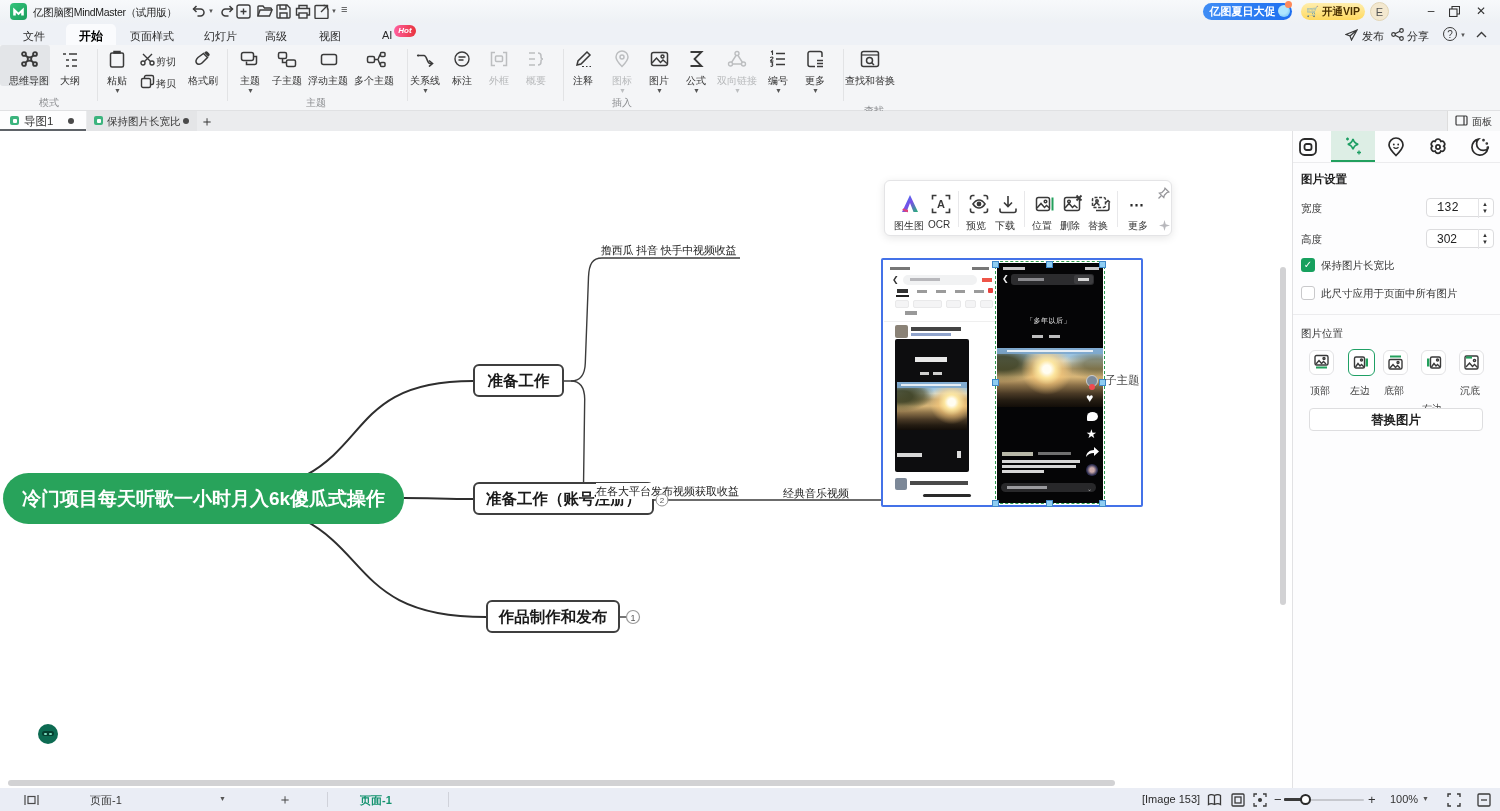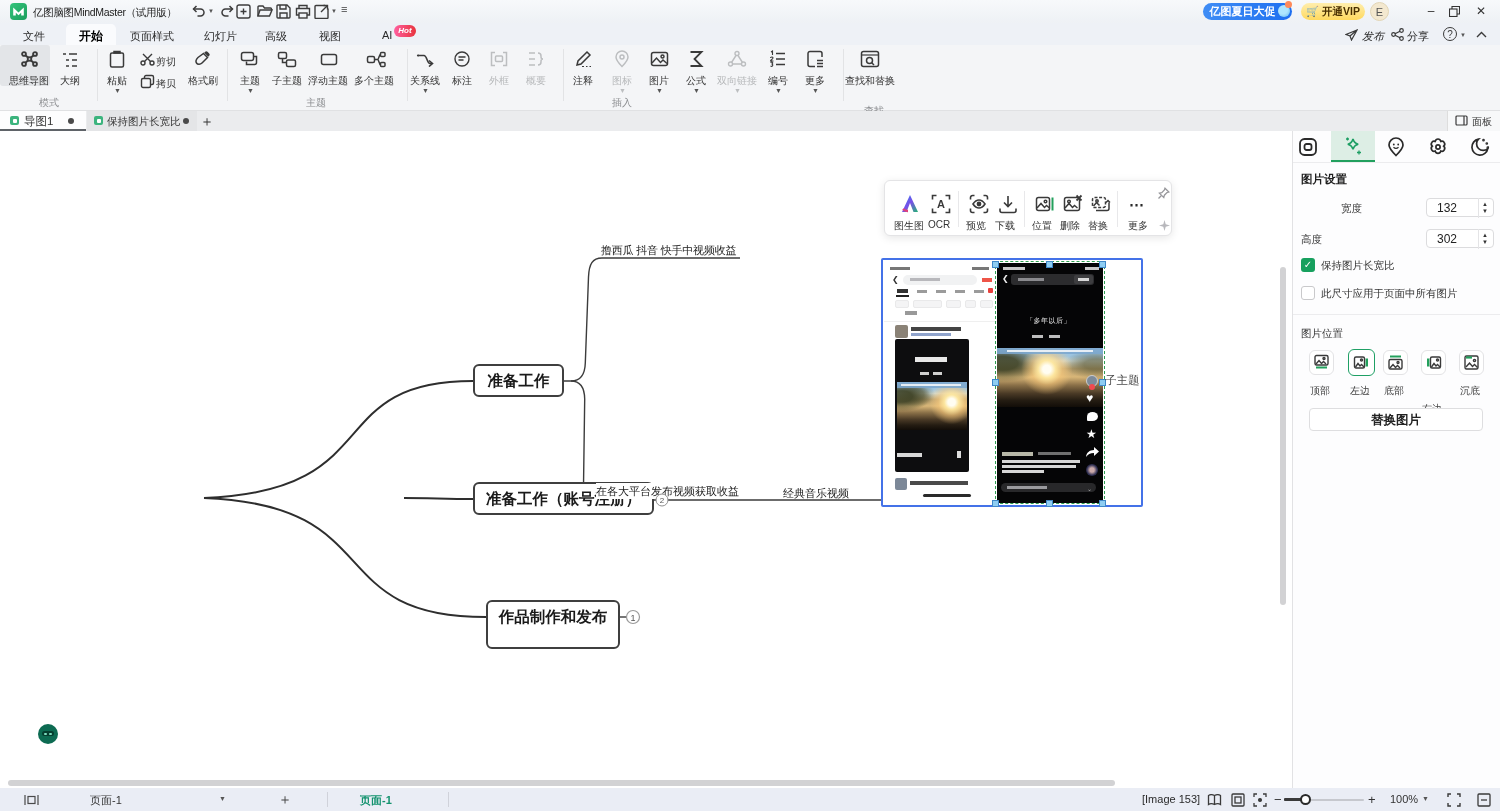--- a/index.html
+++ b/index.html
@@ -109,21 +109,21 @@
   <div id="tab-start" class="abs">开始</div>
   <div class="abs menuitem" style="left:130px;">页面样式</div>
   <div class="abs menuitem" style="left:204px;">幻灯片</div>
   <div class="abs menuitem" style="left:265px;">高级</div>
   <div class="abs menuitem" style="left:319px;">视图</div>
   <div class="abs menuitem" style="left:382px;">AI</div>
   <div id="hotbadge" class="abs">Hot</div>
   <svg class="abs" style="left:1345px;top:6px;" width="13" height="12" viewBox="0 0 13 12" fill="none" stroke="#3a3a3a" stroke-width="1.2">
       <path d="M12 1 L1 5.5 l4 1.5 1.5 4 z M12 1 L5 7"></path>
     </svg>
-    <div class="abs menuitem" style="left:1362px;font-style:italic;">发布</div>
+    <div class="abs menuitem" style="left:1362px;">发布</div>
   <svg class="abs" style="left:1391px;top:5px;" width="13" height="13" viewBox="0 0 13 13" fill="none" stroke="#3a3a3a" stroke-width="1.2">
       <circle cx="10.5" cy="2.5" r="1.8"></circle>
       <circle cx="2.5" cy="6.5" r="1.8"></circle>
       <circle cx="10.5" cy="10.5" r="1.8"></circle>
       <path d="M4 5.7 L9 3.2 M4 7.3 L9 9.8"></path>
     </svg>
     <div class="abs menuitem" style="left:1407px;">分享</div>
   <div class="abs" style="left:1443px;top:4px;width:14px;height:14px;border:1.3px solid #3a3a3a;border-radius:50%;font-size:10px;color:#3a3a3a;text-align:center;line-height:13px;">?</div>
     <div class="abs" style="left:1460px;top:9px;font-size:6px;color:#555;">▼</div>
   <svg class="abs" style="left:1476px;top:8px;" width="11" height="7" viewBox="0 0 11 7" fill="none" stroke="#3a3a3a" stroke-width="1.4">
@@ -303,24 +303,25 @@
 <div id="canvas" class="abs">
   <svg width="1292" height="657" style="position:absolute;left:0;top:0;" fill="none">
     <path d="M 204 367 C 390 360 320 250 473 250" stroke="#2e2e2e" stroke-width="2"></path>
     <path d="M 404 367 C 430 367 445 368 473 368" stroke="#2e2e2e" stroke-width="2"></path>
     <path d="M 204 367 C 390 374 320 486 486 486" stroke="#2e2e2e" stroke-width="2"></path>
     <path d="M 564 250 L 571 250 C 581 250 585 242 585.3 232 L 588.5 146 C 589 133 592.5 127 602 127 L 740 127" stroke="#3c3c3c" stroke-width="1.4"></path>
     <path d="M 571 250 C 581 250 584.5 258 584.7 268 L 583.5 355 C 583.5 364 588 369 597 369 L 883 369" stroke="#3c3c3c" stroke-width="1.4"></path>
     <path d="M 620 486 L 626.5 486" stroke="#3c3c3c" stroke-width="1.4"></path>
   </svg>
 
+  <div style="position:absolute;left:3px;top:342px;width:401px;height:51px;border-radius:26px;background:#28a35b;color:#fff;font-size:19px;font-weight:bold;text-align:center;line-height:51px;letter-spacing:0px;">冷门项目每天听歌一小时月入6k傻瓜式操作</div>
 
   <div style="position:absolute;left:473px;top:233px;width:91px;height:33px;border:2px solid #3f3f3f;border-radius:6px;background:#fff;color:#1a1a1a;font-size:15.5px;font-weight:bold;text-align:center;line-height:29px;">准备工作</div>
   <div style="position:absolute;left:473px;top:351px;width:181px;height:33px;border:2px solid #3f3f3f;border-radius:6px;background:#fff;color:#1a1a1a;font-size:15.5px;font-weight:bold;text-align:center;line-height:29px;white-space:nowrap;">准备工作（账号注册）</div>
-  <div style="position:absolute;left:486px;top:469px;width:134px;height:49px;border:2px solid #3f3f3f;border-radius:6px;background:#fff;color:#1a1a1a;font-size:15.5px;font-weight:bold;text-align:center;line-height:29px;">作品制作和发布</div>
+  <div style="position:absolute;left:486px;top:469px;width:134px;height:33px;border:2px solid #3f3f3f;border-radius:6px;background:#fff;color:#1a1a1a;font-size:15.5px;font-weight:bold;text-align:center;line-height:29px;">作品制作和发布</div>
 
   <div style="position:absolute;left:601px;top:112px;font-size:11px;color:#222;white-space:nowrap;letter-spacing:-0.2px;">撸西瓜 抖音 快手中视频收益</div>
   <div style="position:absolute;left:596px;top:352px;width:144px;height:16px;background:#fff;font-size:11px;color:#222;white-space:nowrap;padding-top:1px;">在各大平台发布视频获取收益</div>
   <div style="position:absolute;left:783px;top:355px;font-size:11px;color:#222;white-space:nowrap;">经典音乐视频</div>
   <svg width="1292" height="657" style="position:absolute;left:0;top:0;" fill="none">
     <circle cx="662" cy="369" r="6" fill="#fff" stroke="#8f8f8f" stroke-width="1"></circle>
     <text x="662" y="372" font-size="8" fill="#555" text-anchor="middle" font-family="Liberation Sans">2</text>
     <circle cx="633" cy="486" r="6.5" fill="#fff" stroke="#9a9a9a" stroke-width="1.2"></circle>
     <text x="633" y="489.5" font-size="9" fill="#555" text-anchor="middle" font-family="Liberation Sans">1</text>
   </svg>
@@ -521,22 +522,22 @@
       <circle cx="10" cy="10" r="2.1"></circle>
     </svg>
   <svg style="position:absolute;left:177px;top:6px;" width="20" height="20" viewBox="0 0 20 20" fill="none" stroke="#2a2a2a" stroke-width="1.7">
       <path d="M8.5 2.2 a8 8 0 1 0 9.3 9.3 a6.5 6.5 0 0 1 -9.3-9.3 z"></path>
       <circle cx="13.5" cy="3.2" r=".5" fill="#2a2a2a"></circle>
       <circle cx="16.8" cy="6.5" r=".5" fill="#2a2a2a"></circle>
       <circle cx="17.8" cy="10.5" r=".5" fill="#2a2a2a"></circle>
     </svg>
 
   <div class="ptext" style="left:8px;top:41px;font-weight:bold;font-size:11.5px;color:#1f1f1f;">图片设置</div>
-  <div class="ptext" style="left:8px;top:71px;margin-left:40px;">宽度</div>
-  <div class="pinput" style="left:133px;top:67px;">132</div>
+  <div class="ptext" style="left:8px;top:71px;">宽度</div>
+  <div class="pinput" style="left:133px;top:67px;font-family:Liberation Mono, monospace;">132</div>
   <div style="position:absolute;left:185px;top:67px;width:1px;height:20px;background:#e4e4e6;"></div>
   <div style="position:absolute;left:189px;top:70px;font-size:6px;color:#333;line-height:7px;">▲<br>▼</div>
   <div class="ptext" style="left:8px;top:102px;">高度</div>
   <div class="pinput" style="left:133px;top:98px;">302</div>
   <div style="position:absolute;left:185px;top:98px;width:1px;height:20px;background:#e4e4e6;"></div>
   <div style="position:absolute;left:189px;top:101px;font-size:6px;color:#333;line-height:7px;">▲<br>▼</div>
   <div style="position:absolute;left:8px;top:127px;width:14px;height:14px;background:#17a05e;border-radius:3px;color:#fff;font-size:10px;text-align:center;line-height:14px;">✓</div>
   <div class="ptext" style="left:28px;top:128px;">保持图片长宽比</div>
   <div style="position:absolute;left:8px;top:155px;width:14px;height:14px;background:#fff;border:1px solid #c9c9cb;border-radius:3px;"></div>
   <div class="ptext" style="left:28px;top:156px;">此尺寸应用于页面中所有图片</div>

